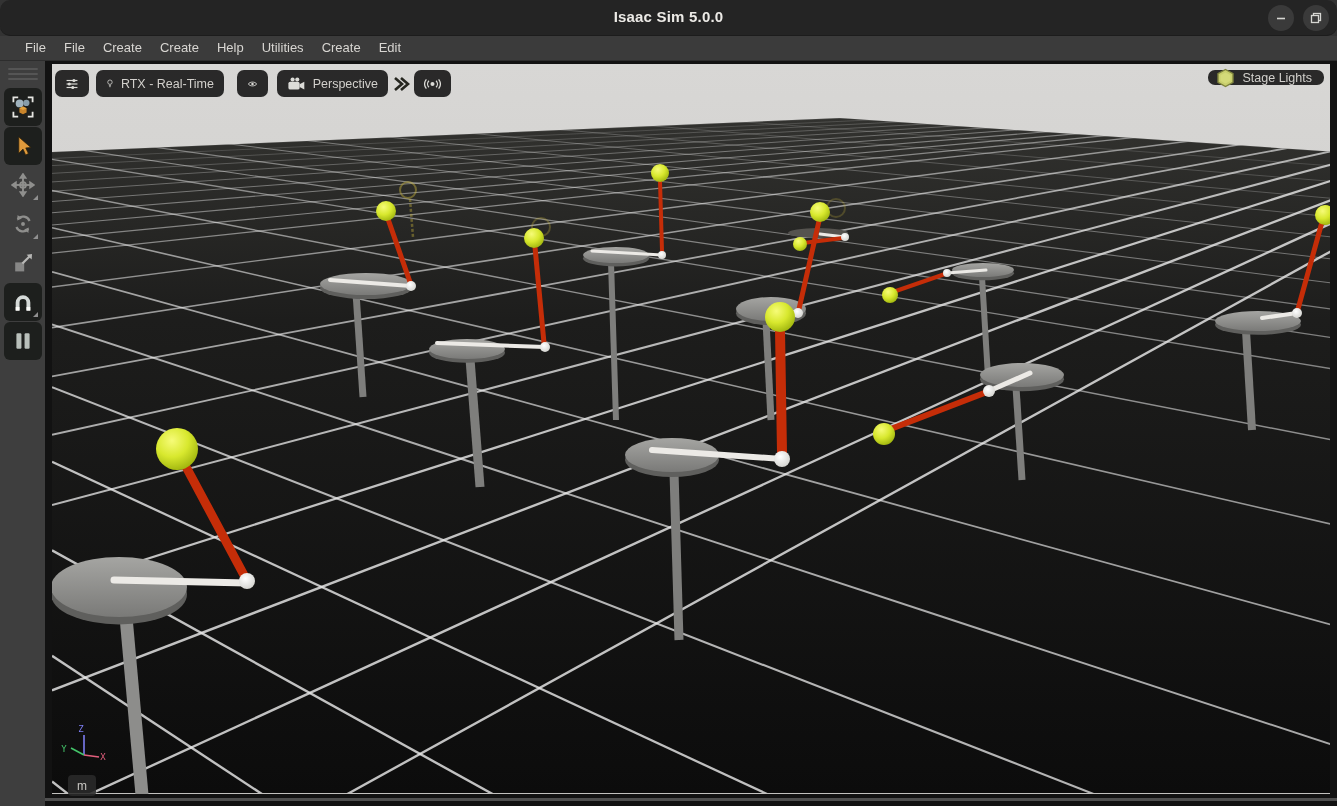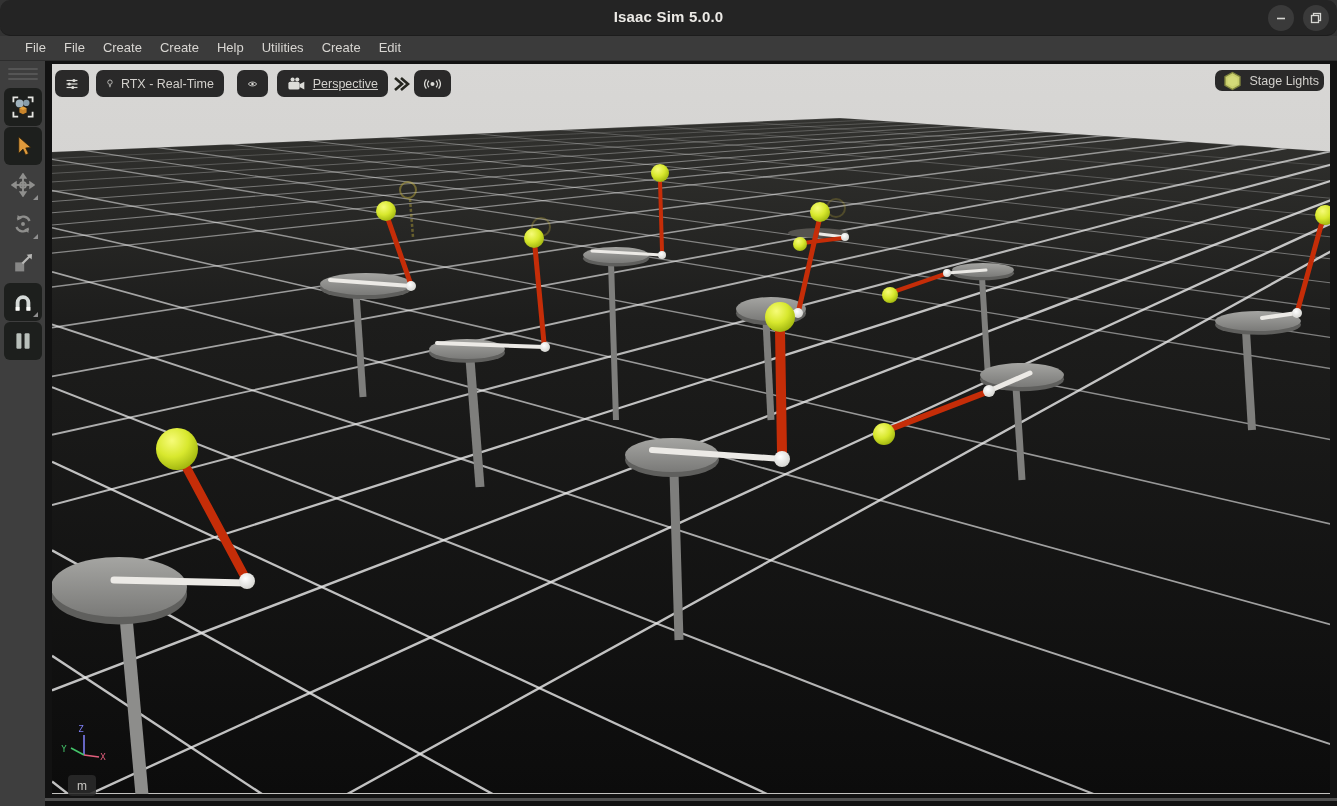--- a/index.html
+++ b/index.html
@@ -30,23 +30,23 @@
   .viewport{position:absolute;left:45px;top:61px;width:1292px;height:745px;background:#121212;}
   #scene{position:absolute;left:7px;top:3px;width:1278px;height:730px;display:block;}
   .vp-bottomline{position:absolute;left:0;bottom:5px;width:1292px;height:3px;background:#4f4f4f;}
   
   .vp-toolbar{position:absolute;left:10px;top:9px;display:flex;align-items:center;}
   .vbtn{height:27px;background:rgba(28,28,28,.93);border-radius:7px;display:flex;
     align-items:center;justify-content:center;color:#d2d0cc;font-size:12.5px;cursor:pointer;
     padding:12px 10px;box-sizing:border-box;}
   .vbtn .vlabel{margin-left:7px;white-space:nowrap;}
   .chev{display:flex;align-items:center;justify-content:center;width:22px;height:27px;cursor:pointer;}
-  .stage-lights{position:absolute;right:13px;top:9px;height:21px;background:rgba(28,28,28,.93);
+  .stage-lights{position:absolute;right:13px;top:9px;height:15px;background:rgba(28,28,28,.93);
     border-radius:7px;display:flex;align-items:center;color:#d2d0cc;font-size:12.5px;
-    padding:0 5px 0 8px;cursor:pointer;}
+    padding:0 12px 0 8px;cursor:pointer;}
   .stage-lights .vlabel{margin-left:8px;}
   .m-chip{position:absolute;left:23px;top:714px;width:28px;height:21px;border-radius:4px;
     background:rgba(42,42,42,.88);color:#c9c7c3;font-size:12px;display:flex;
     align-items:center;justify-content:center;cursor:pointer;}
 </style>
 </head>
 <body>
 
 <div class="window">
 
@@ -353,21 +353,21 @@
           <line x1="6" y1="14.5" x2="9" y2="14.5" stroke="#dcdcd8" stroke-width="1.4"></line>
         </svg>
         <span class="vlabel">RTX - Real-Time</span>
       </div>
       <div class="vbtn" style="width:31px;margin-right:9px;">
         <svg width="18" height="14" viewBox="0 0 18 14">
           <path d="M2,7 C5,2.8 13,2.8 16,7 C13,11.2 5,11.2 2,7 Z" fill="none" stroke="#dcdcd8" stroke-width="1.4"></path>
           <circle cx="9" cy="7" r="2" fill="#dcdcd8"></circle>
         </svg>
       </div>
-      <div class="vbtn" style="width:111px;margin-right:2px;text-decoration:underline;">
+      <div class="vbtn" style="width:111px;margin-right:2px;">
         <svg width="20" height="16" viewBox="0 0 20 16">
           <circle cx="6" cy="3.2" r="2.2" fill="#dcdcd8"></circle>
             <circle cx="11" cy="3.2" r="2.2" fill="#dcdcd8"></circle>
           <rect x="1.5" y="5.5" width="12" height="8.5" rx="2" fill="#dcdcd8"></rect>
           <polygon points="13.5,8.2 18.5,5.5 18.5,13.8 13.5,11.2" fill="#dcdcd8"></polygon>
         </svg>
         <span class="vlabel">Perspective</span>
       </div>
       <div class="chev">
         <svg width="18" height="18" viewBox="0 0 18 18">

